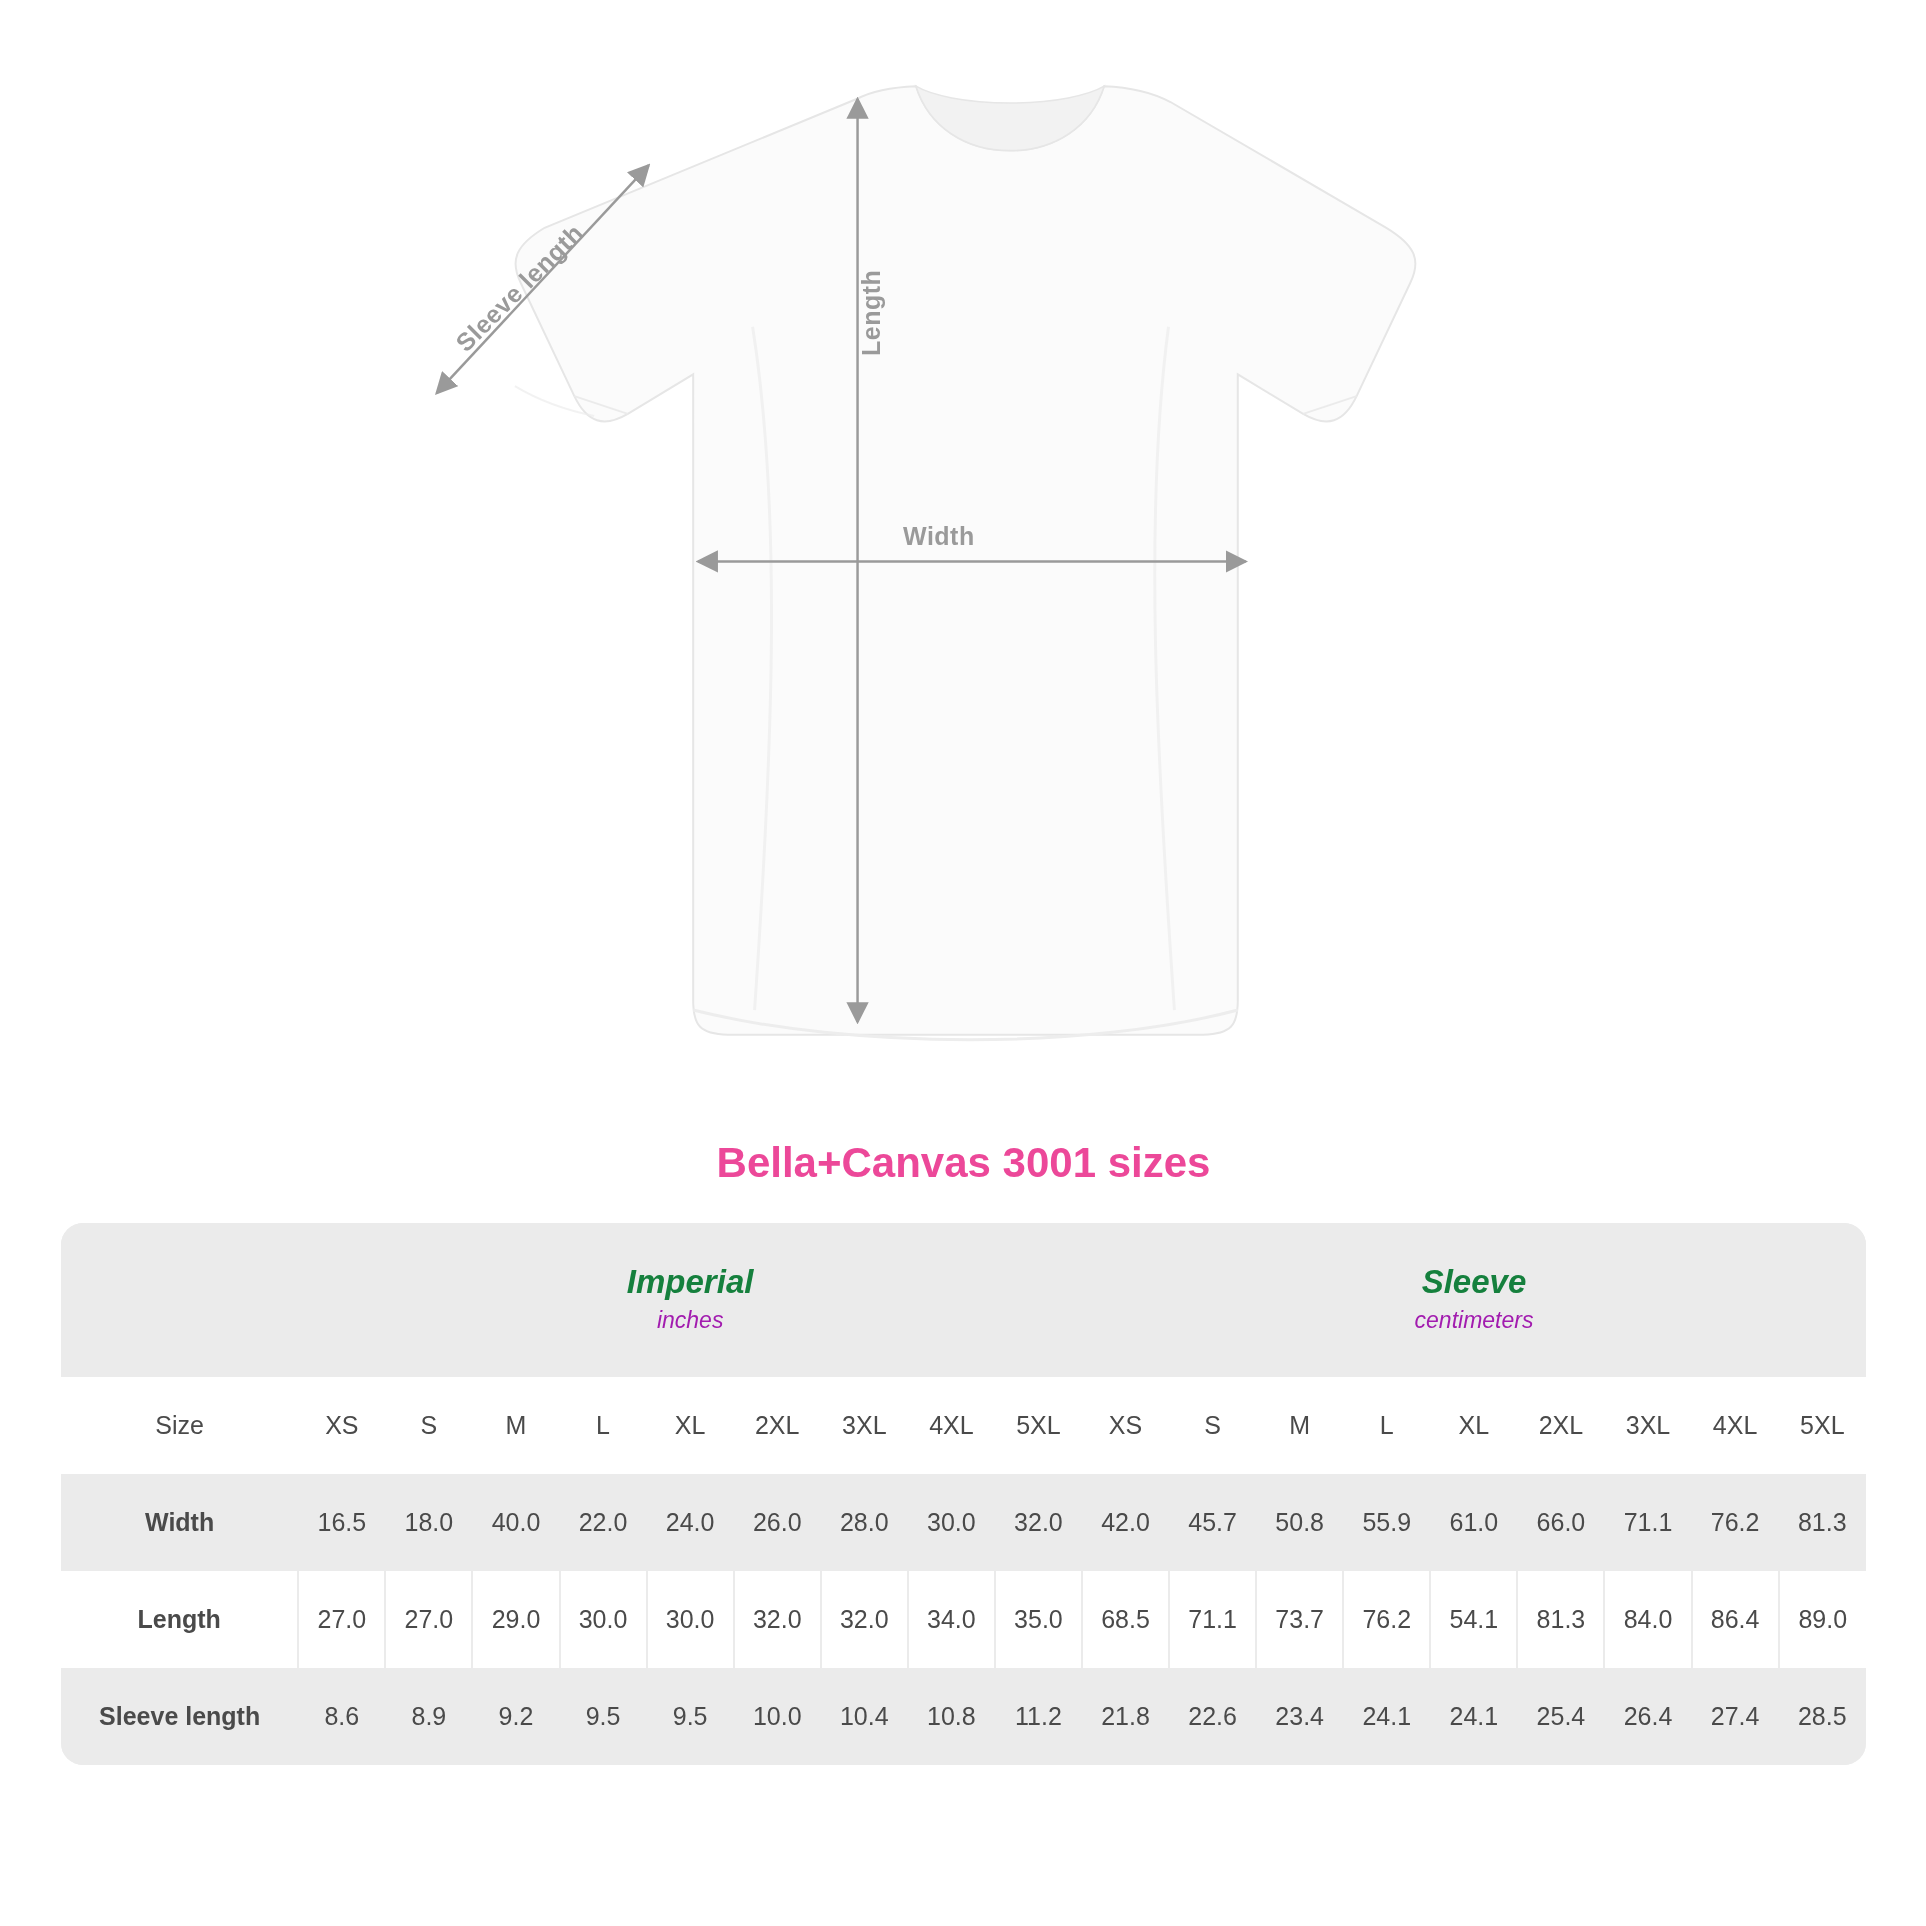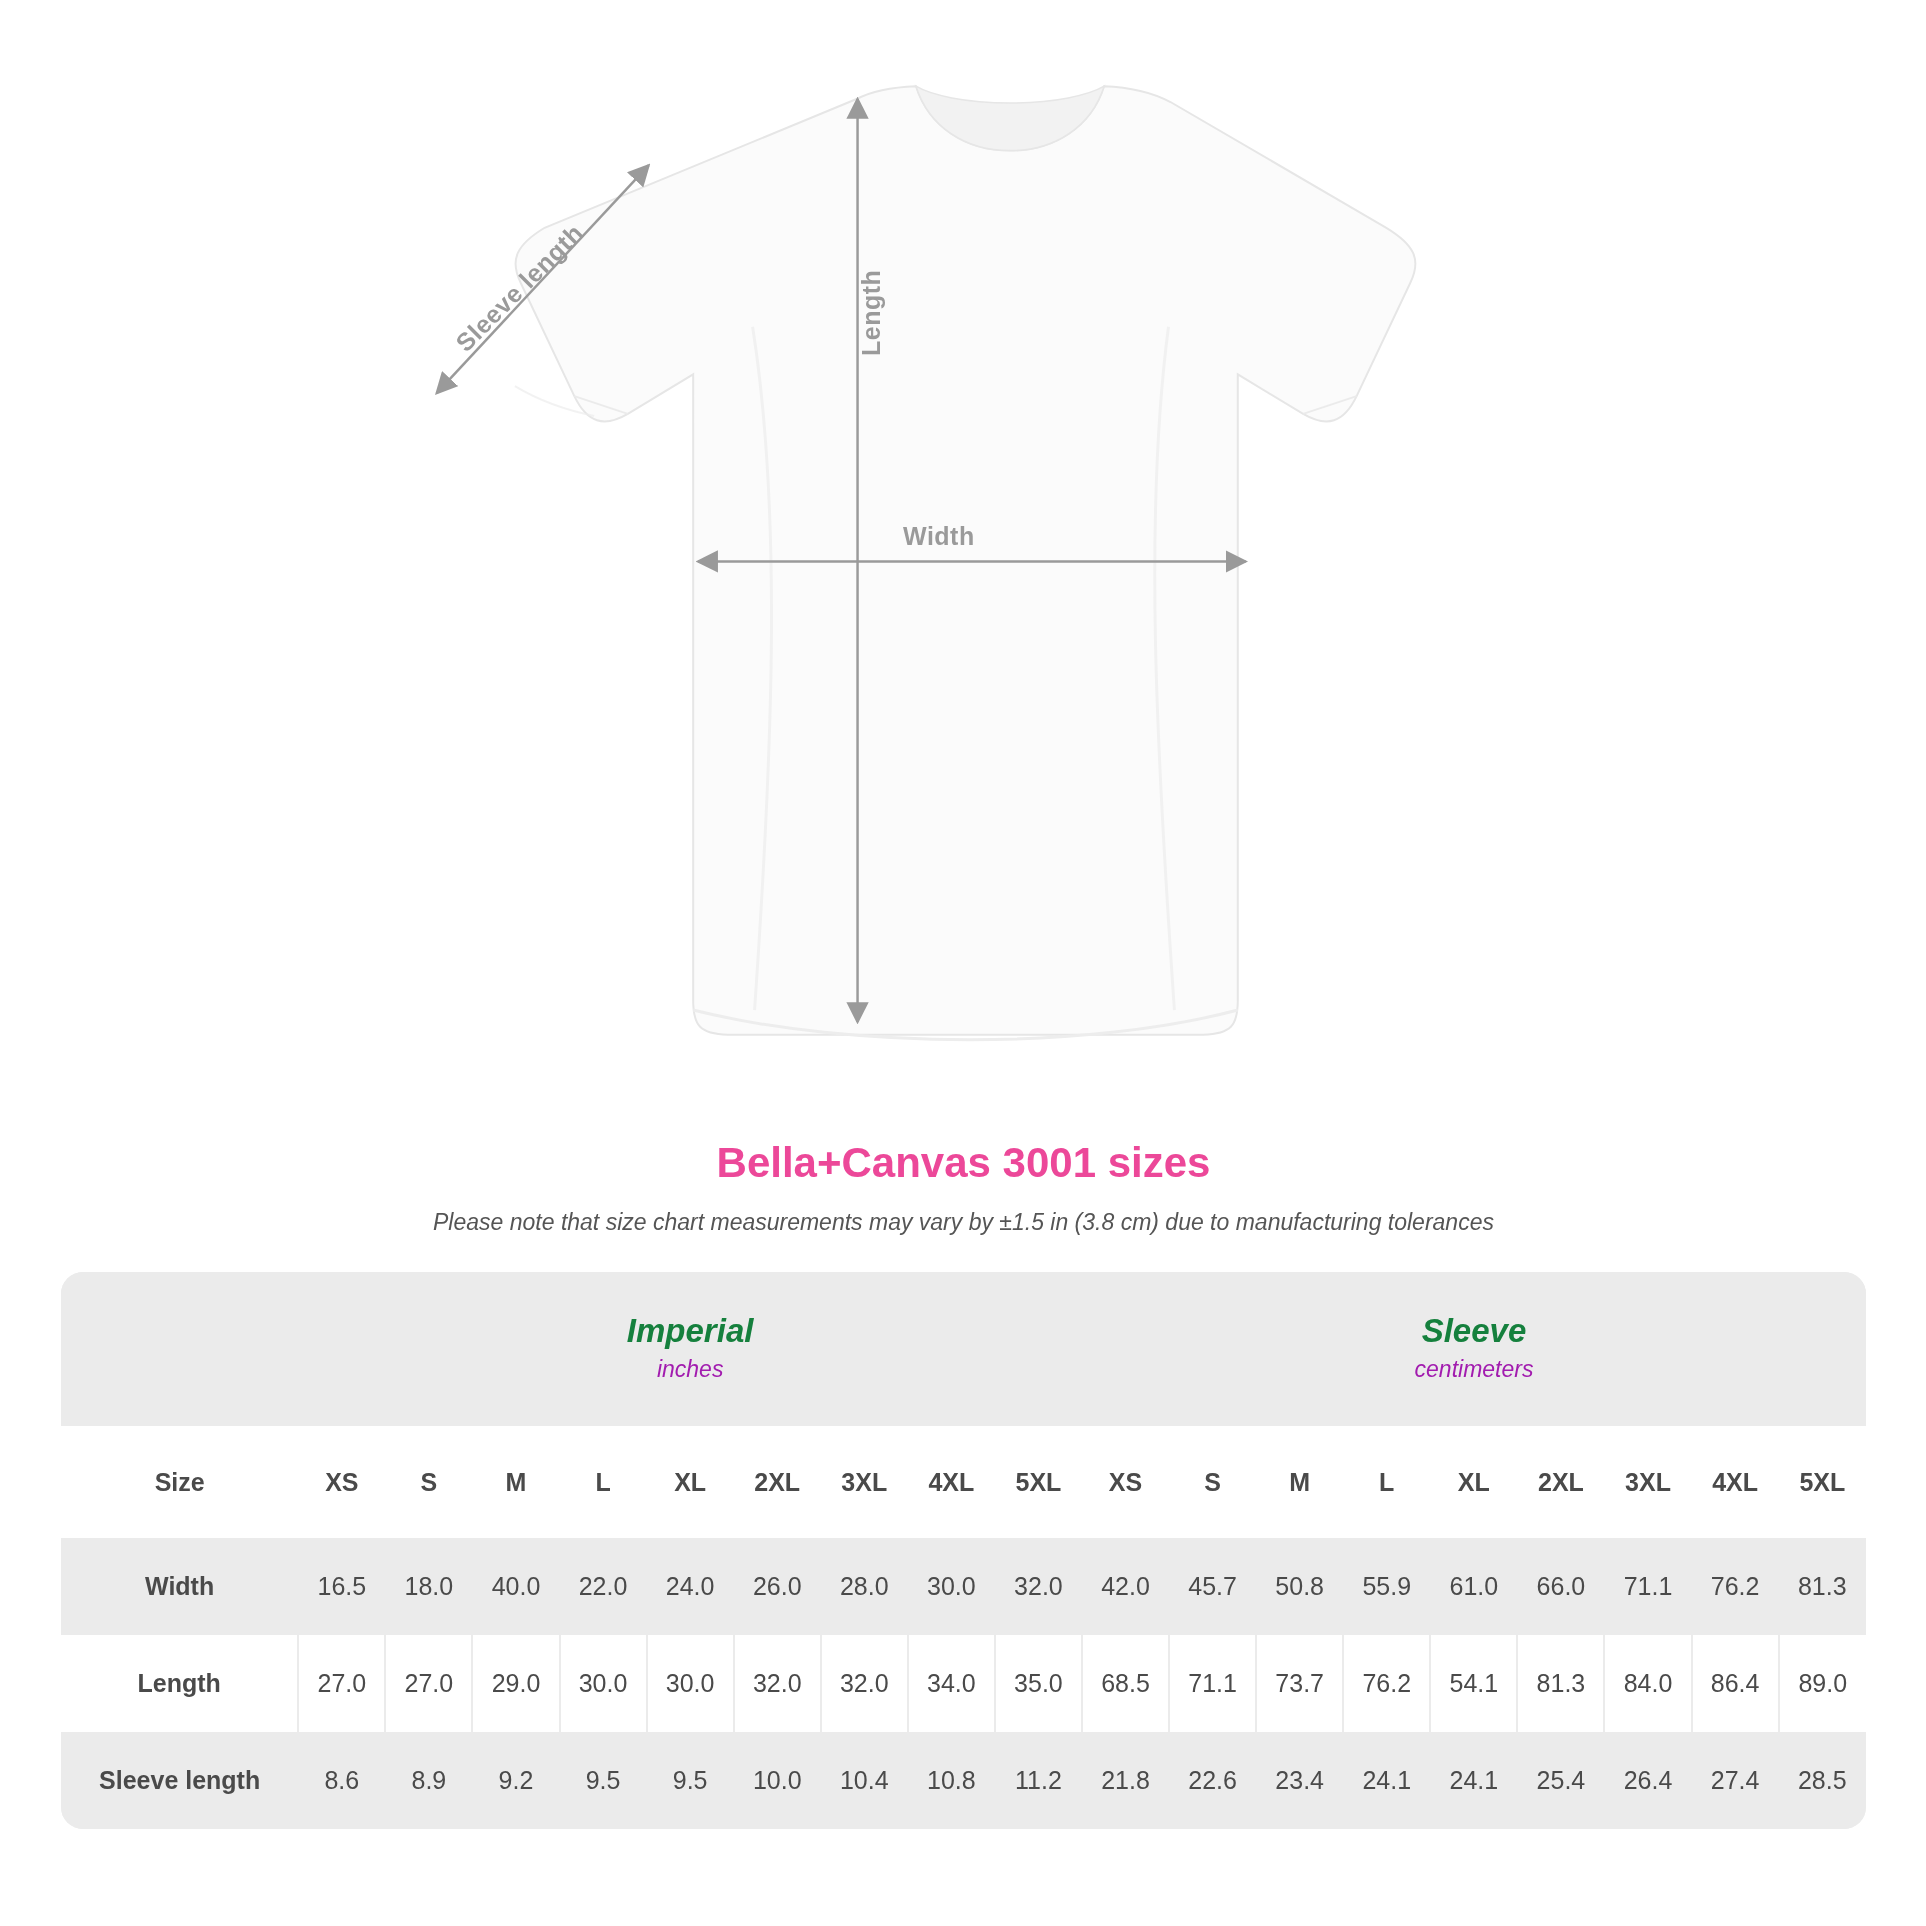--- a/index.html
+++ b/index.html
@@ -106,23 +106,23 @@
     color: #15803d;
     line-height: 1.25;
   }
   .unit-sub {
     font-size: 23px;
     font-style: italic;
     color: #a21caf;
     line-height: 1.6;
   }
   .head-row td {
-    height: 112px;
+    height: 97px;
     background: #ffffff;
-    font-weight: bold;
+    font-weight: normal;
     font-size: 27px;
     color: #4a4a4a;
     border-right: 2px solid #ebebeb;
     border-top: 2px solid #ffffff;
   }
   .head-row td:last-child { border-right: none; }
   .data-row td {
     height: 97px;
     border-right: 2px solid #ffffff;
     border-top: 2px solid #ffffff;
@@ -201,21 +201,20 @@
         <line x1="441" y1="397" x2="655" y2="167" stroke="#9a9a9a" stroke-width="2.5" marker-start="url(#arrTail)" marker-end="url(#arrHead)"></line>
       </g>
     </svg>
 
     <div class="dim-label length">Length</div>
     <div class="dim-label width">Width</div>
     <div class="dim-label sleeve">Sleeve length</div>
   </div>
 
   <div class="chart-heading">Bella+Canvas 3001 sizes</div>
-  <div class="chart-note">Please note that size chart measurements may vary by ±1.5 in (3.8 cm) due to manufacturing tolerances</div>
 
   <div class="table-wrap">
     <table class="size-table">
       <colgroup>
         <col class="col-label">
         <col class="col-val">
           <col class="col-val">
           <col class="col-val">
           <col class="col-val">
           <col class="col-val">

